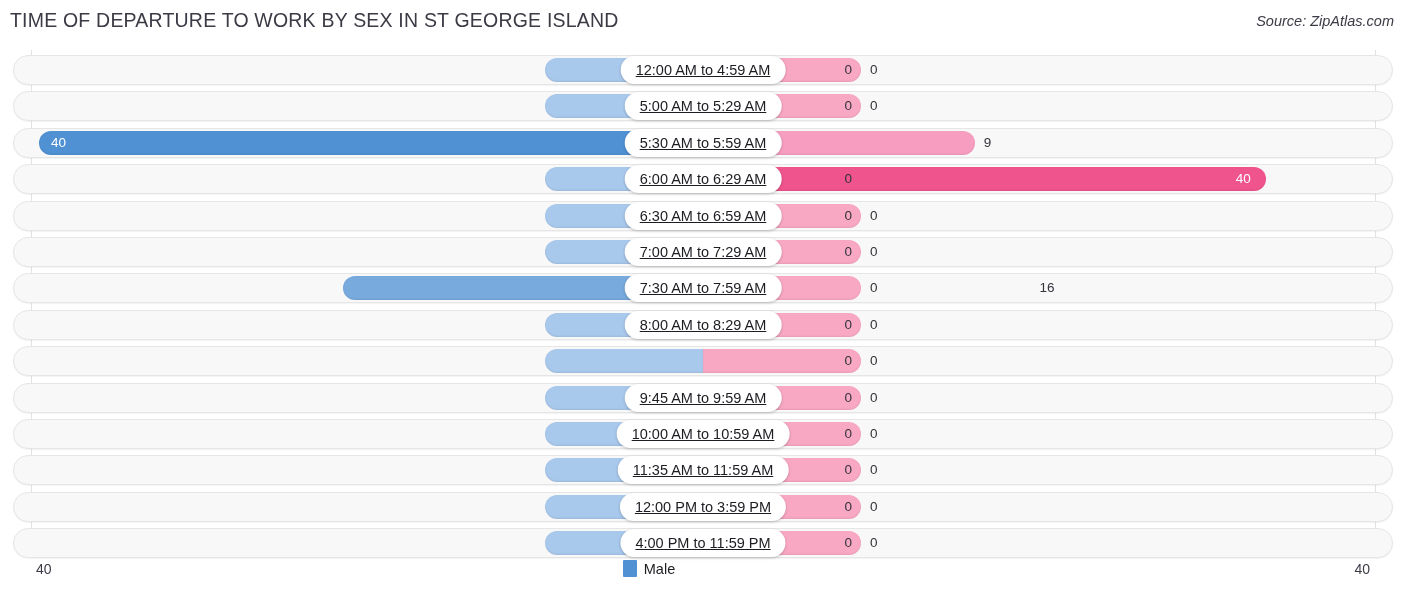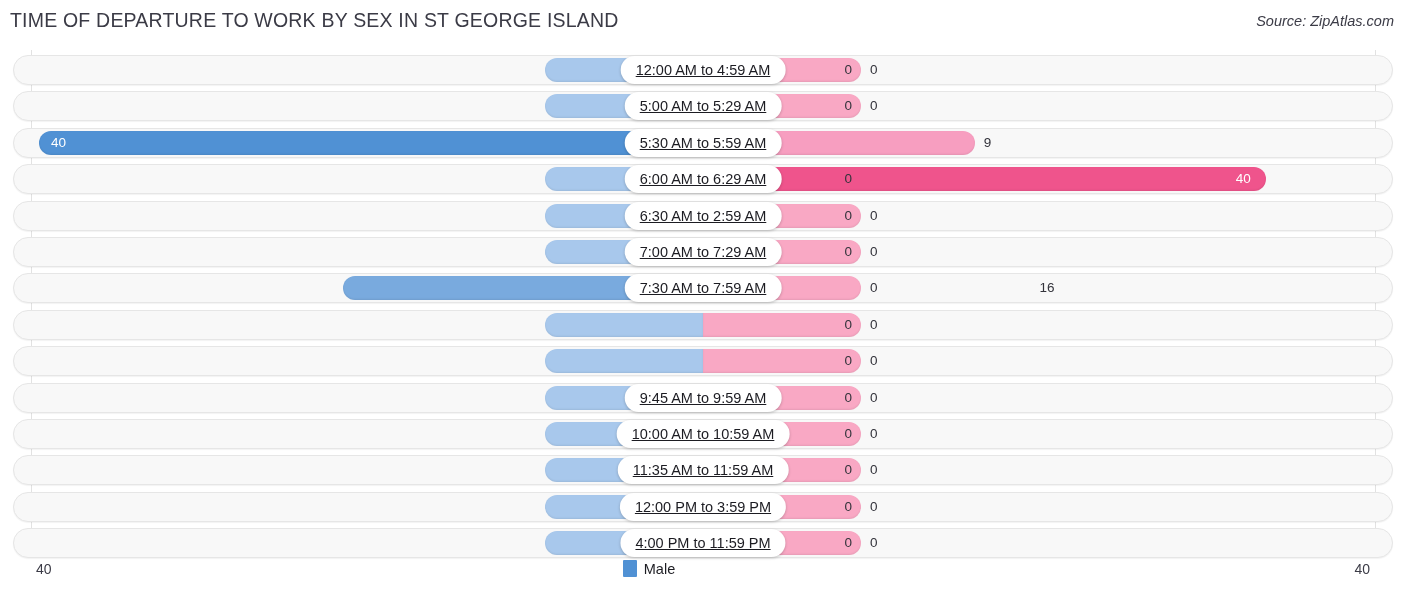--- a/index.html
+++ b/index.html
@@ -215,21 +215,21 @@
         <div class="val male-out" style="right: 541px;">0</div>
         <div class="val inside female-in" style="left: 1222.8px;">40</div>
         <div class="cat-pill">6:00 AM to 6:29 AM</div>
       </div>
       <div class="row" style="top: 150.6px;">
         <div class="track"></div>
         <div class="bar male zero" style="width: 158px;"></div>
         <div class="bar female zero" style="width: 158px;"></div>
         <div class="val male-out" style="right: 541px;">0</div>
         <div class="val female-out" style="left: 857px;">0</div>
-        <div class="cat-pill">6:30 AM to 2:59 AM</div>
+        <div class="cat-pill">6:30 AM to 6:59 AM</div>
       </div>
       <div class="row" style="top: 187px;">
         <div class="track"></div>
         <div class="bar male zero" style="width: 158px;"></div>
         <div class="bar female zero" style="width: 158px;"></div>
         <div class="val male-out" style="right: 541px;">0</div>
         <div class="val female-out" style="left: 857px;">0</div>
         <div class="cat-pill">7:00 AM to 7:29 AM</div>
       </div>
       <div class="row" style="top: 223.4px;">
@@ -239,20 +239,21 @@
         <div class="val male-out" style="right: 338.6px;">16</div>
         <div class="val female-out" style="left: 857px;">0</div>
         <div class="cat-pill">7:30 AM to 7:59 AM</div>
       </div>
       <div class="row" style="top: 259.8px;">
         <div class="track"></div>
         <div class="bar male zero" style="width: 158px;"></div>
         <div class="bar female zero" style="width: 158px;"></div>
         <div class="val male-out" style="right: 541px;">0</div>
         <div class="val female-out" style="left: 857px;">0</div>
+        <div class="cat-pill">8:00 AM to 8:29 AM</div>
       </div>
       <div class="row" style="top: 296.2px;">
         <div class="track"></div>
         <div class="bar male zero" style="width: 158px;"></div>
         <div class="bar female zero" style="width: 158px;"></div>
         <div class="val male-out" style="right: 541px;">0</div>
         <div class="val female-out" style="left: 857px;">0</div>
       </div>
       <div class="row" style="top: 332.6px;">
         <div class="track"></div>

